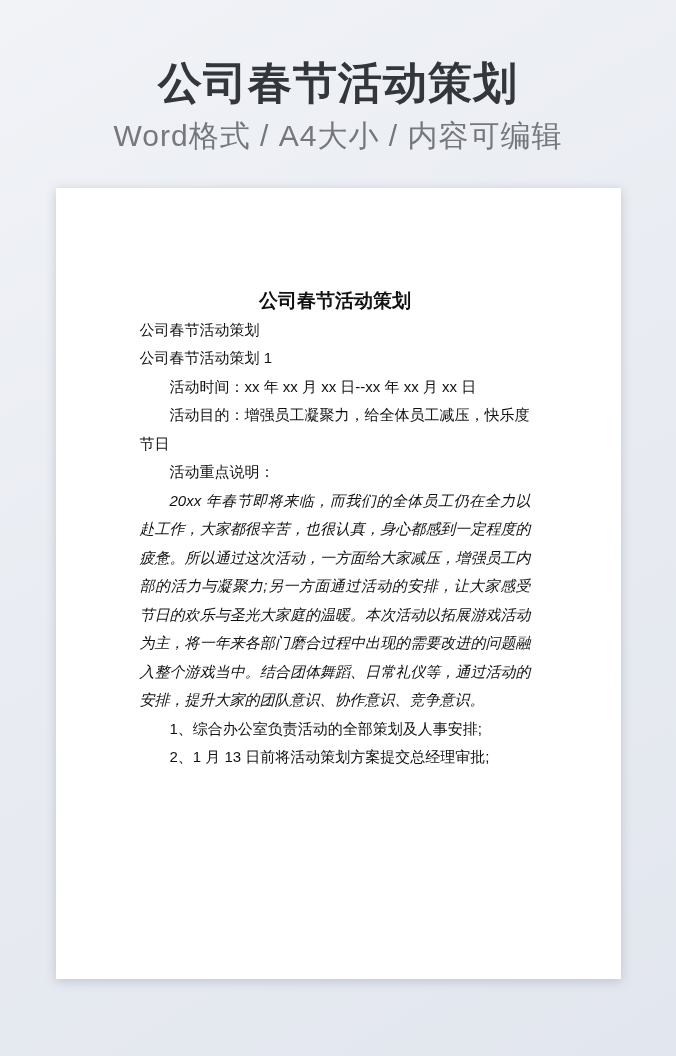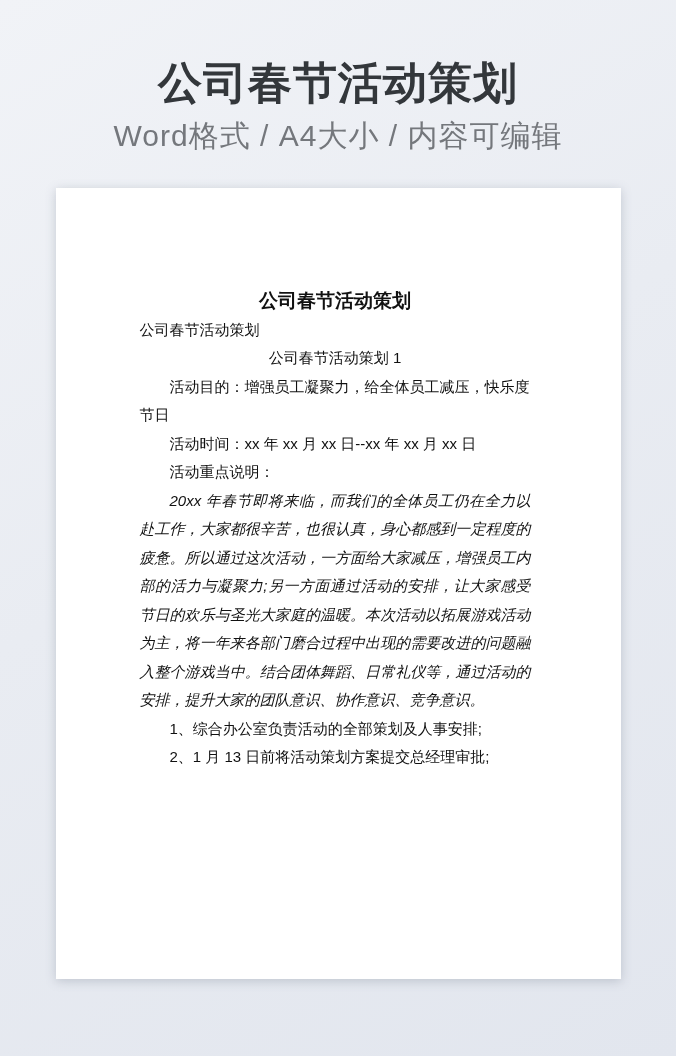--- a/index.html
+++ b/index.html
@@ -49,44 +49,44 @@
     text-align: center;
     color: #111111;
   }
   .page p {
     margin: 0;
     font-size: 15px;
     line-height: 28.5px;
     color: #111111;
   }
   .mt-24 { margin-top: 24px; }
-  .mt-gap { margin-top: 28.5px; text-align: center; }
+  .mt-gap { margin-top: 28.5px; }
   .indent { text-indent: 2em; }
   .justify { text-align: justify; font-style: italic; }
 </style>
 </head>
 <body>
 
 <div class="stage">
 
   <header class="tpl-header">
     <h1 class="tpl-title">公司春节活动策划</h1>
     <p class="tpl-subtitle">Word格式 / A4大小 / 内容可编辑</p>
   </header>
 
   <section class="page">
     <h2 class="doc-title">公司春节活动策划</h2>
 
     <p class="mt-24">公司春节活动策划</p>
 
     <p class="mt-gap">公司春节活动策划 1</p>
 
+    <p class="indent">活动时间：xx 年 xx 月 xx 日--xx 年 xx 月 xx 日</p>
+
     <p class="indent">活动目的：增强员工凝聚力，给全体员工减压，快乐度节日</p>
-
-    <p class="indent">活动时间：xx 年 xx 月 xx 日--xx 年 xx 月 xx 日</p>
 
 
     <p class="indent">活动重点说明：</p>
 
     <p class="indent justify">20xx 年春节即将来临，而我们的全体员工仍在全力以赴工作，大家都很辛苦，也很认真，身心都感到一定程度的疲惫。所以通过这次活动，一方面给大家减压，增强员工内部的活力与凝聚力;另一方面通过活动的安排，让大家感受节日的欢乐与圣光大家庭的温暖。本次活动以拓展游戏活动为主，将一年来各部门磨合过程中出现的需要改进的问题融入整个游戏当中。结合团体舞蹈、日常礼仪等，通过活动的安排，提升大家的团队意识、协作意识、竞争意识。</p>
 
 
     <p class="indent">1、综合办公室负责活动的全部策划及人事安排;</p>
 
     <p class="indent">2、1 月 13 日前将活动策划方案提交总经理审批;</p>

